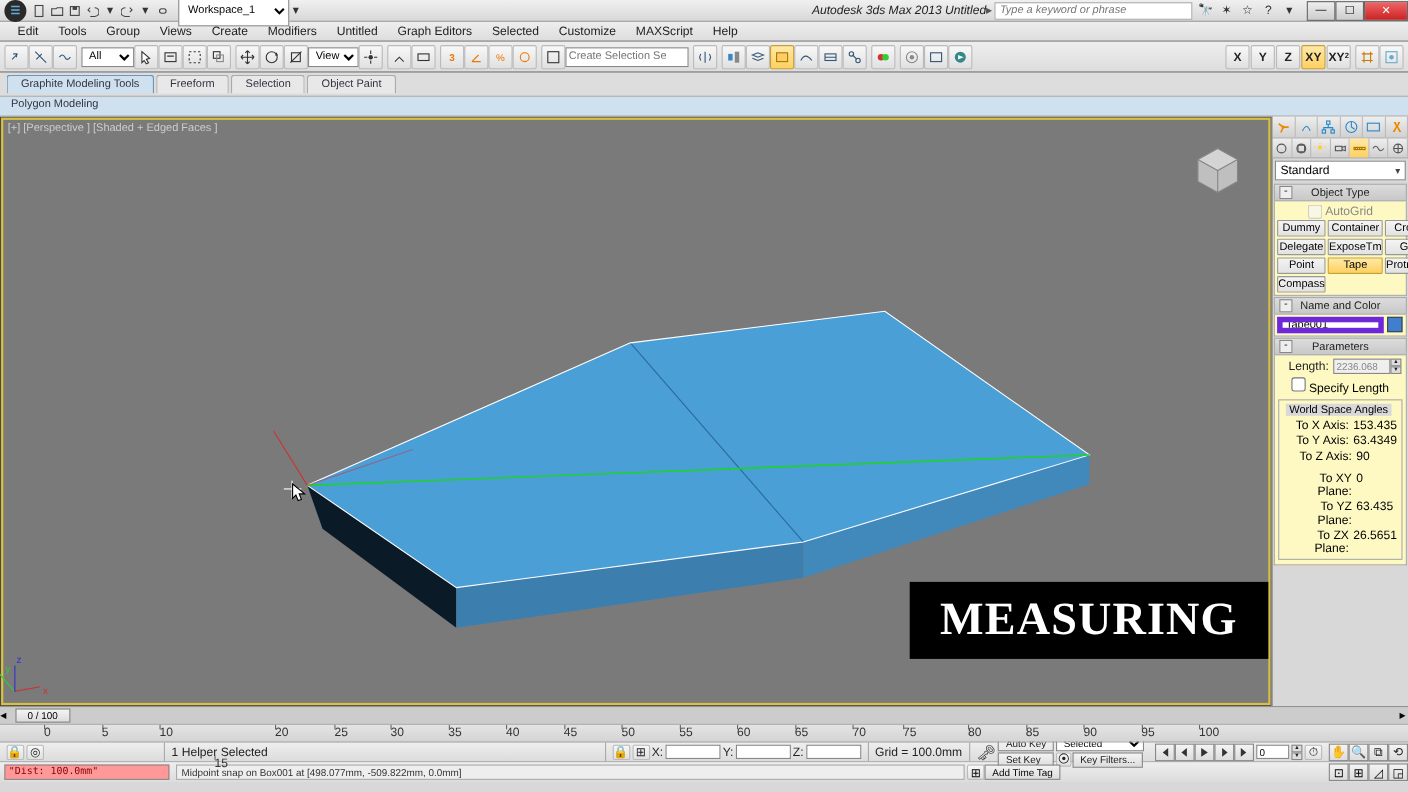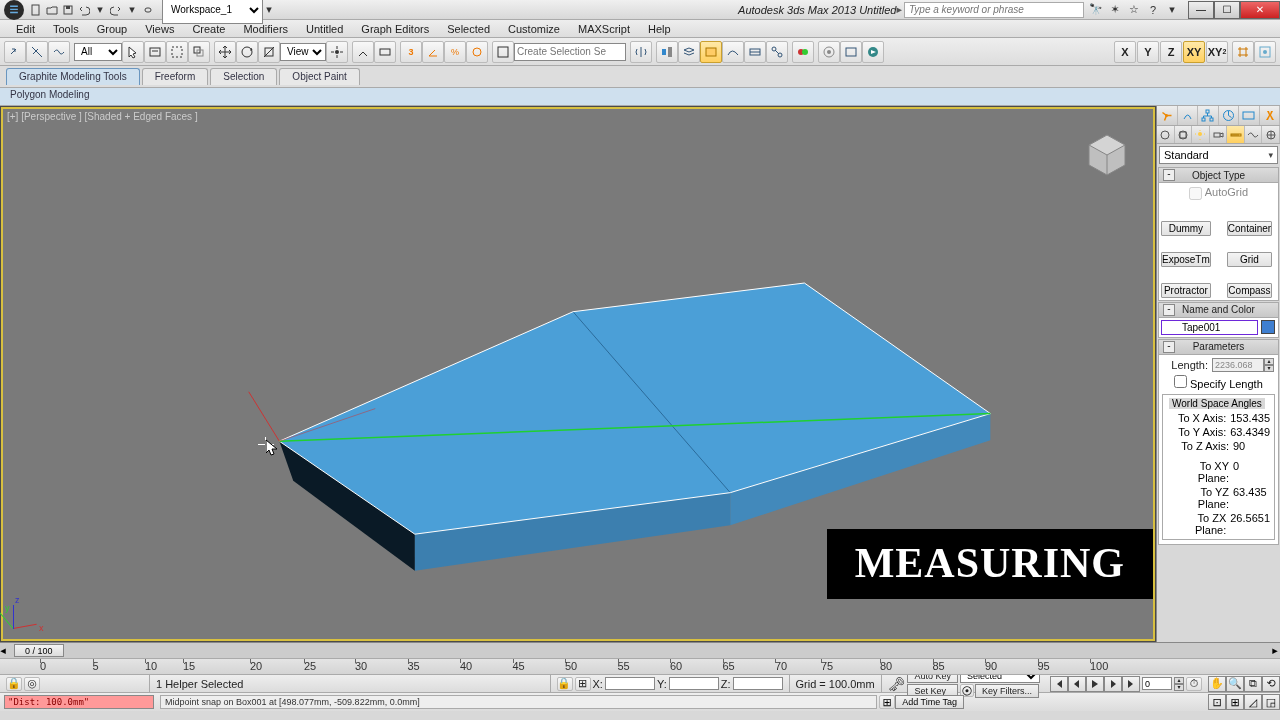--- a/index.html
+++ b/index.html
@@ -62,27 +62,27 @@
 .cmd-tool { flex:1; display:flex;align-items:center;justify-content:center; border-right:1px solid #bbb;}
 .cmd-tool svg{width:13px;height:13px;}
 .cmd-cat-row { display:flex; height:18px; background:linear-gradient(#eee,#d0d0d0); border-bottom:1px solid #aaa;}
 .cmd-cat { flex:1; display:flex;align-items:center;justify-content:center;border-right:1px solid #bbb;}
 .cmd-cat.active { background:linear-gradient(#ffe9a8,#ffd060);}
 .cmd-cat svg{width:12px;height:12px;}
 .cmd-combo { height:18px; margin:2px; border:1px solid #888; background:#fff; font-size:10px; padding:0 4px; display:flex;align-items:center;justify-content:space-between;}
 .cmd-combo:after{content:"▾";font-size:9px;color:#444;}
 .rollout-hdr { height:16px; background:linear-gradient(#dcdcdc,#c8c8c8); border:1px solid #aaa; margin:1px 1px 0; display:flex;align-items:center;justify-content:center;font-size:10px;color:#222;position:relative;}
 .rollout-hdr:before { content:"-"; position:absolute; left:4px; width:10px;height:10px;border:1px solid #888;line-height:8px;text-align:center;font-size:10px;background:#eee;}
-.rollout-body { border:1px solid #aaa; border-top:none; margin:0 1px; padding:2px; background:#ffffff;}
+.rollout-body { border:1px solid #aaa; border-top:none; margin:0 1px; padding:2px; background:#fef9c3;}
 .autogrid { text-align:center; padding:1px; color:#888; font-size:10px;}
 .autogrid input{vertical-align:middle;}
-.btn-grid { display:grid; grid-template-columns:1fr 1fr 1fr 1fr; gap:16px;margin-top:20px;}
+.btn-grid { display:grid; grid-template-columns:1fr 1fr 1fr; gap:2px;}
 .obj-btn { height:15px; border:1px solid #999; background:linear-gradient(#f4f4f4,#e2e2e2); font-size:10px; text-align:center; line-height:13px; border-radius:1px;}
 .obj-btn.active { background:linear-gradient(#ffe9a8,#ffd060); border-color:#c9a030;}
-.name-input { width:calc(100% - 18px); height:15px; border:1px solid #6d28d9; background:#fff; font-size:10px; padding:0 20px;}
+.name-input { width:calc(100% - 18px); height:15px; border:5px solid #6d28d9; background:#fff; font-size:10px; padding:0 3px;}
 .color-swatch { display:inline-block; width:14px; height:14px; background:#3f7fd0; border:1px solid #444; vertical-align:top;}
 .param-row { display:flex; align-items:center; padding:1px 2px; font-size:10px; color:#222;}
 .param-row .lbl { flex:1; text-align:right; padding-right:4px;}
 .spinner { width:52px; height:14px; border:1px solid #888; background:#efefef; font-size:9px; padding:0 2px; color:#888; display:flex;align-items:center;}
 .spin-btns { width:10px; display:flex; flex-direction:column;}
 .spin-btns span{height:7px;border:1px solid #888;background:#ddd;font-size:6px;line-height:5px;text-align:center;}
 .chk-row { text-align:center; padding:2px; font-size:10px;}
 .fieldset { border:1px solid #aaa; margin:2px 1px; padding:2px;}
 .fieldset-title { font-size:10px; margin:-8px 0 2px 4px; background:#d8d8d8; display:inline-block; padding:0 3px;}
 .angle-row { display:flex; font-size:10px; padding:1px 2px;}
@@ -588,21 +588,21 @@
   <div class="time-slider-row">
     <span style="width:6px;text-align:center">◂</span>
     <div class="slider-thumb">0 / 100</div>
     <div style="flex:1"></div>
     <span style="width:10px;text-align:center">▸</span>
   </div>
   <div class="time-ruler" id="ruler">
       <span class="tick" style="left: 40px;">0</span>
       <span class="tick" style="left: 92.5px;">5</span>
       <span class="tick" style="left: 145px;">10</span>
-      <span class="tick" style="left: 183px;">15</span>
+      <span class="tick" style="left: 195px; margin-top: 28px;">15</span>
       <span class="tick" style="left: 250px;">20</span>
       <span class="tick" style="left: 304px;">25</span>
       <span class="tick" style="left: 355px;">30</span>
       <span class="tick" style="left: 407.5px;">35</span>
       <span class="tick" style="left: 460px;">40</span>
       <span class="tick" style="left: 512.5px;">45</span>
       <span class="tick" style="left: 565px;">50</span>
       <span class="tick" style="left: 617.5px;">55</span>
       <span class="tick" style="left: 670px;">60</span>
       <span class="tick" style="left: 722.5px;">65</span>

